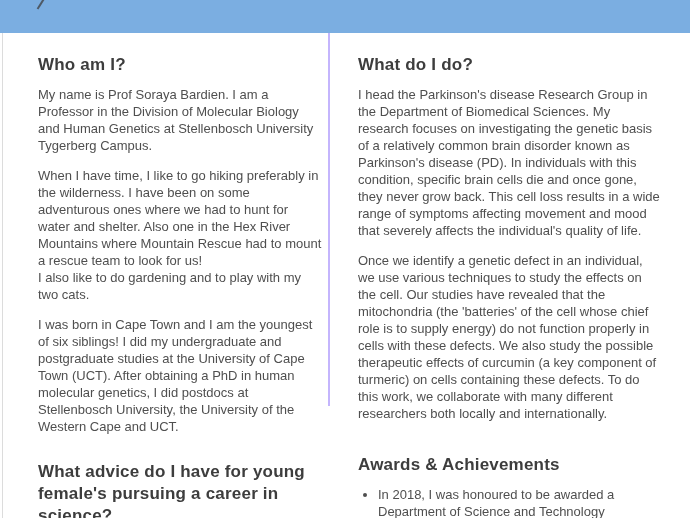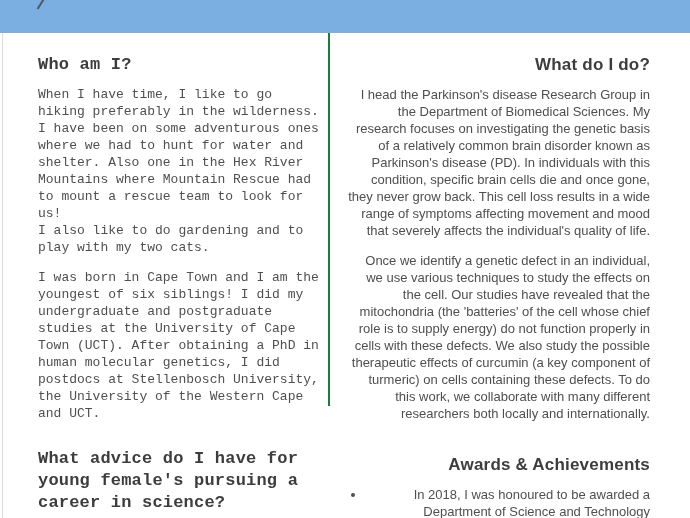--- a/index.html
+++ b/index.html
@@ -37,30 +37,28 @@
   }
   .col {
     position: absolute;
     top: 33px;
     box-sizing: border-box;
   }
   .col-left {
     left: 0;
     width: 330px;
     height: 373px;
-    border-right: 2px solid #15803d;
+    border-right: 2px solid #c4b5fd;
     padding: 21px 6px 0 38px;
-    font-family: Liberation Mono, monospace;
   }
   .col-right {
-    left: 320px;
+    left: 332px;
     width: 358px;
     height: 485px;
     padding: 21px 28px 0 26px;
-    text-align: right;
   }
   h2 {
     font-size: 17px;
     font-weight: bold;
     color: #3d3d3d;
     line-height: 1.3;
     margin: 0 0 10px 0;
     letter-spacing: 0.2px;
   }
   h2.spaced-top { margin-top: 26px; }
@@ -89,20 +87,21 @@
 <div class="page">
 
   <div class="topbar">
     <div class="logo-stroke"></div>
   </div>
 
   <div class="left-edge-line"></div>
 
   <div class="col col-left">
     <h2>Who am I?</h2>
+    <p>My name is Prof Soraya Bardien. I am a Professor in the Division of Molecular Biology and Human Genetics at Stellenbosch University Tygerberg Campus.</p>
     <p>When I have time, I like to go hiking preferably in the wilderness. I have been on some adventurous ones where we had to hunt for water and shelter. Also one in the Hex River Mountains where Mountain Rescue had to mount a rescue team to look for us!
 I also like to do gardening and to play with my two cats.</p>
     <p>I was born in Cape Town and I am the youngest of six siblings! I did my undergraduate and postgraduate studies at the University of Cape Town (UCT). After obtaining a PhD in human molecular genetics, I did postdocs at Stellenbosch University, the University of the Western Cape and UCT.</p>
 
     <h2 class="spaced-top">What advice do I have for young female's pursuing a career in science?</h2>
 
   </div>
 
   <div class="col col-right">
     <h2>What do I do?</h2>

